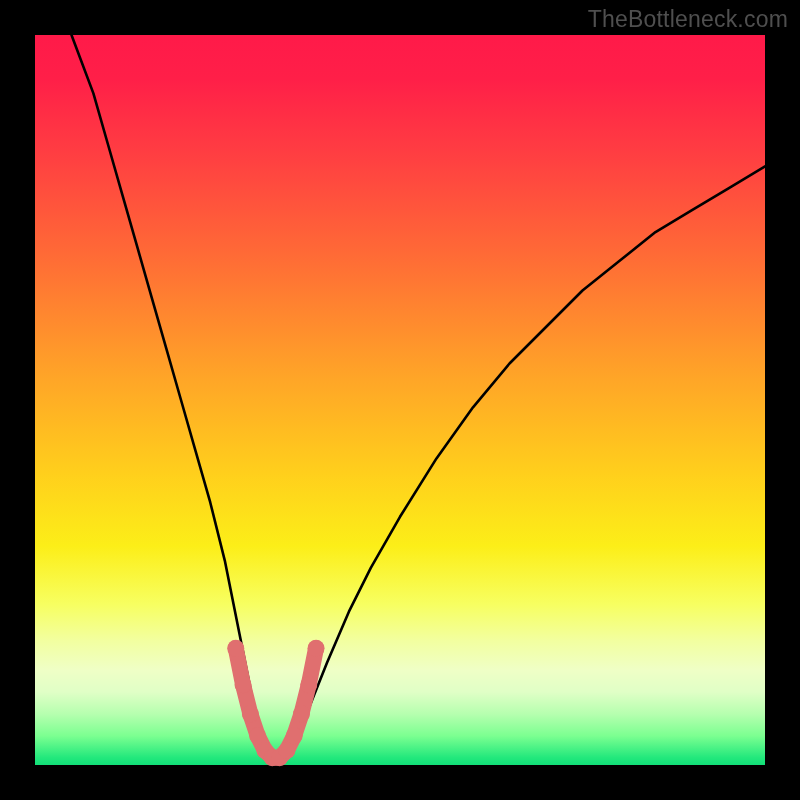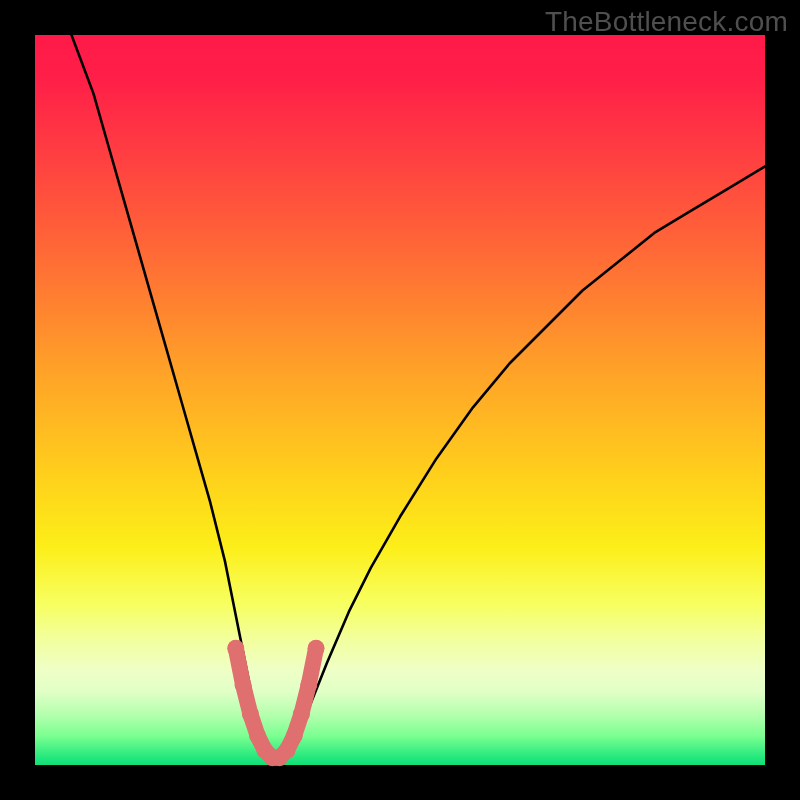--- a/index.html
+++ b/index.html
@@ -42,21 +42,21 @@
       #7cff91 96%,
       #22e87c 99%,
       #12df78 100%
     );
   }
   .watermark {
     position: absolute;
     top: 6px;
     right: 12px;
     color: #4f4f4f;
-    font-size: 28px;
+    font-size: 23px;
     font-weight: 400;
     letter-spacing: 0.2px;
     user-select: none;
   }
   svg.curve-layer {
     position: absolute;
     left: 0;
     top: 0;
     width: 730px;
     height: 730px;

